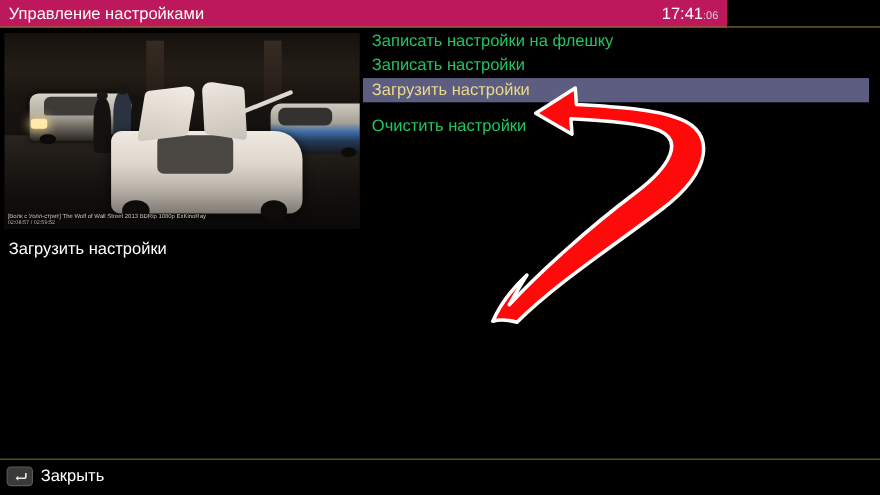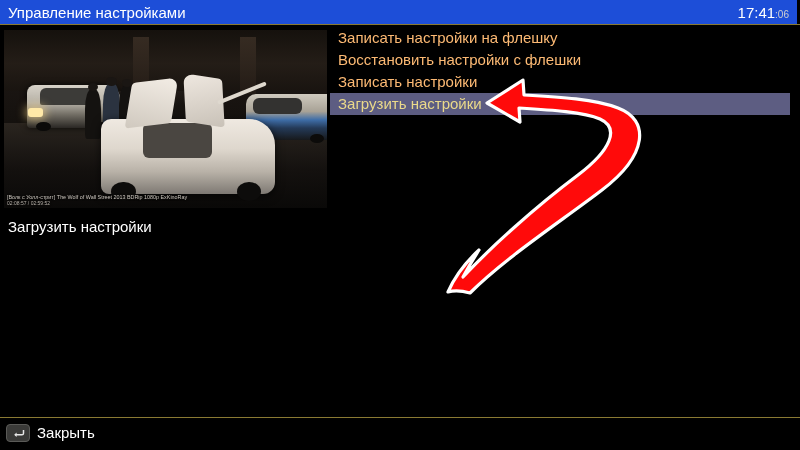--- a/index.html
+++ b/index.html
@@ -22,23 +22,23 @@
     width: 800px;
     height: 450px;
     background: #000000;
     overflow: hidden;
   }
 
   
   .topbar {
     position: absolute;
     left: 0; top: 0;
-    width: 797px;
+    width: 661px;
     height: 25px;
-    background: #1d4ed8;
+    background: #be185d;
   }
   .topbar-title {
     position: absolute;
     left: 8px;
     top: 2px;
     font-size: 15px;
     line-height: 21px;
     color: #ffffff;
     white-space: nowrap;
   }
@@ -271,21 +271,21 @@
     position: absolute;
     left: 330px;
     top: 27px;
     width: 460px;
   }
   .menu-item {
     height: 22px;
     line-height: 22px;
     padding-left: 8px;
     font-size: 15px;
-    color: #fdba74;
+    color: #22c55e;
     white-space: nowrap;
     box-sizing: border-box;
   }
   .menu-item.selected {
     background: #5d5d82;
     color: #ead98a;
   }
   .menu-item.spacer {
     height: 11px;
   }
@@ -397,24 +397,24 @@
     <div class="thumb-caption">
       <span class="line1">[Волк с Уолл-стрит] The Wolf of Wall Street 2013 BDRip 1080p ExKinoRay</span>
       <span class="line2">02:08:57 / 02:59:52</span>
     </div>
   </div>
 
   <div class="left-label">Загрузить настройки</div>
 
   <div class="menu">
     <div class="menu-item">Записать настройки на флешку</div>
-    <div class="menu-item">Восстановить настройки с флешки</div>
     <div class="menu-item">Записать настройки</div>
     <div class="menu-item selected">Загрузить настройки</div>
     <div class="menu-item spacer"></div>
+    <div class="menu-item">Очистить настройки</div>
   </div>
 
   <svg class="annotation" viewBox="0 0 800 450" width="800" height="450">
     <g>
       <path d="M 470,293
                C 505,258 560,222 602,190
                C 648,155 650,120 618,108
                C 595,99 560,97 524,95
                L 523,80
                L 487,103

